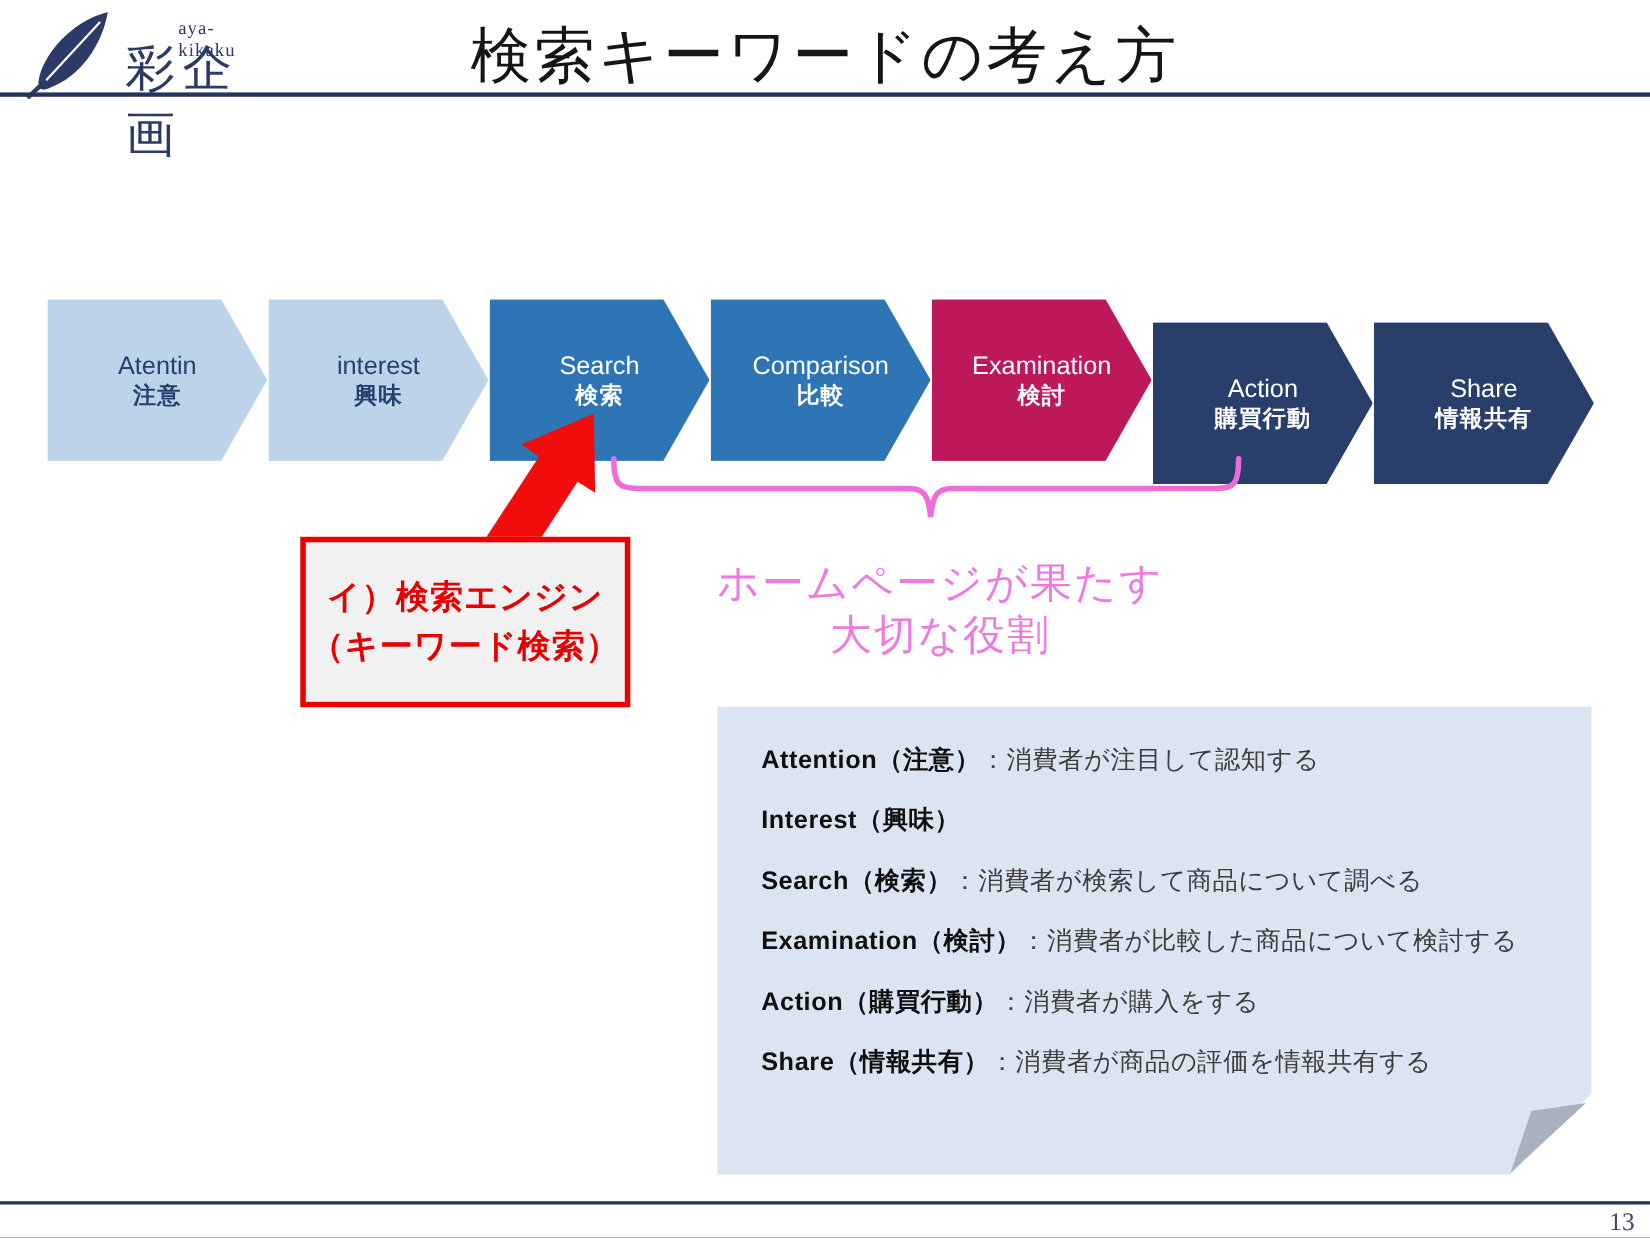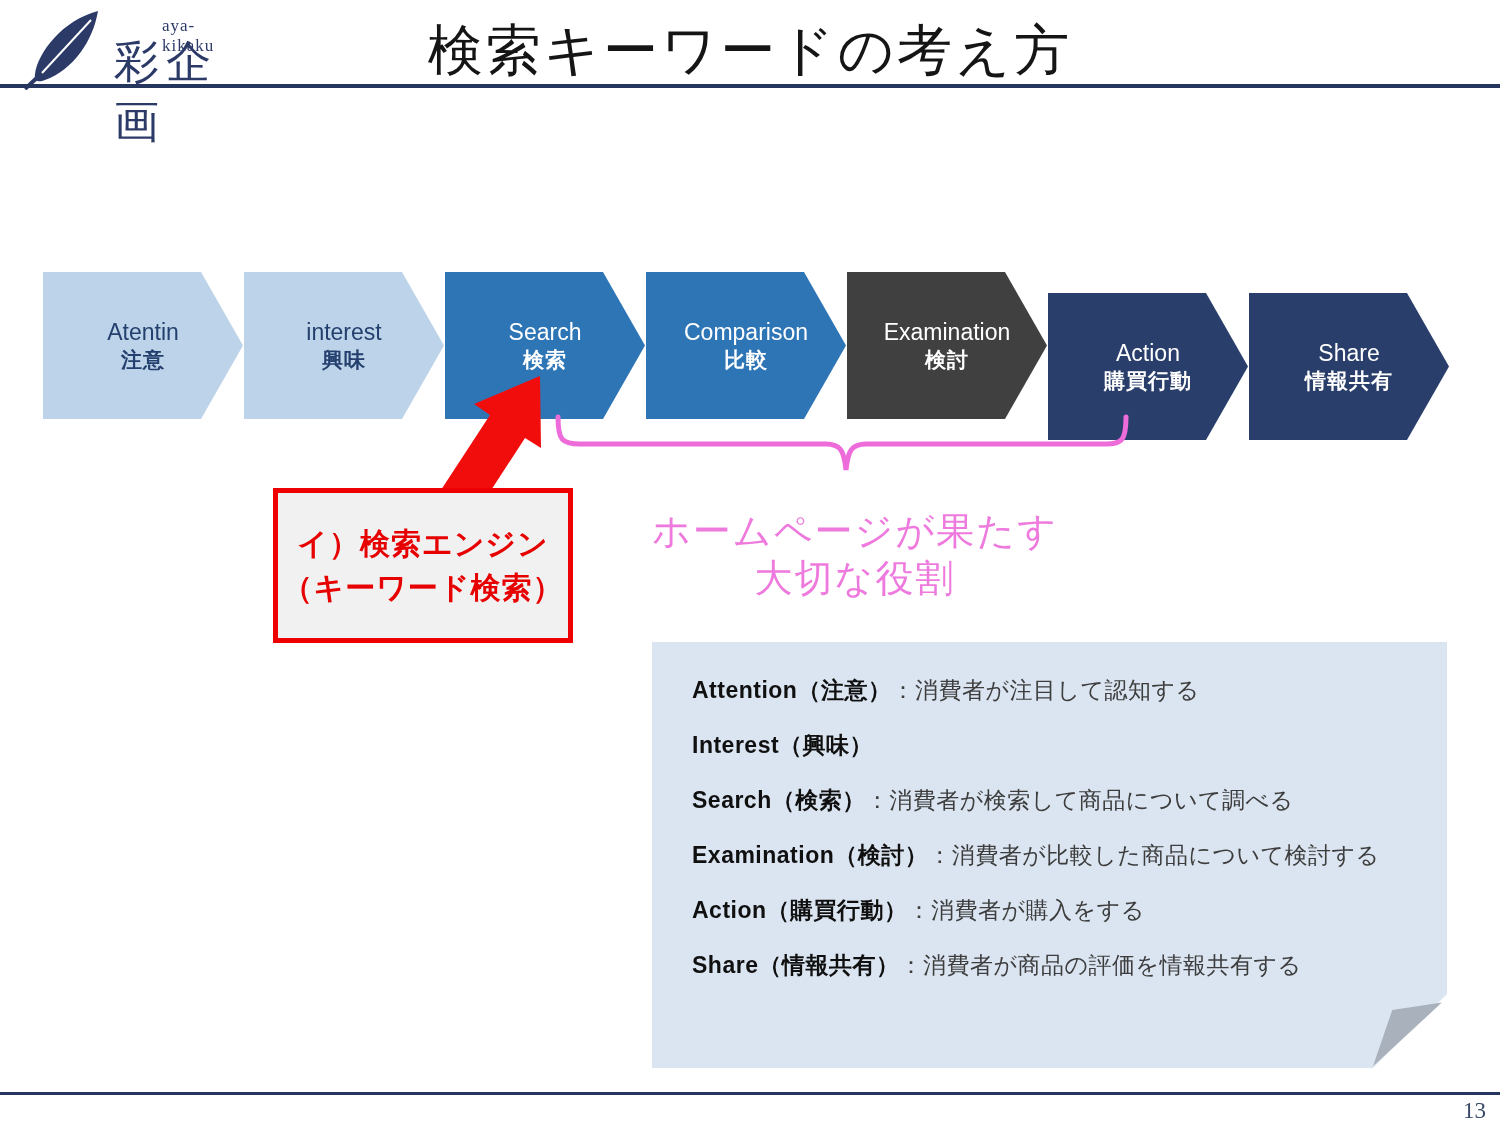--- a/index.html
+++ b/index.html
@@ -22,21 +22,21 @@
   .intro{position:absolute;left:50px;top:143px;font-size:38px;line-height:48px;
     color:#1f1f1f;letter-spacing:1px;white-space:nowrap;}
   
   .chev{position:absolute;top:272px;width:200px;height:147px;display:flex;flex-direction:column;
     align-items:center;justify-content:center;
     clip-path:polygon(0 0,158px 0,100% 50%,158px 100%,0 100%);}
   .chev .en{font-size:23px;line-height:24px;}
   .chev .ja{font-size:21px;line-height:24px;font-weight:bold;margin-top:4px;letter-spacing:1px;}
   .chev.light{background:#bdd3e9;color:#24406e;}
   .chev.mid{background:#2e75b6;color:#ffffff;}
-  .chev.mid2{background:#404040;color:#ffffff;}
+  .chev.mid2{background:#be185d;color:#ffffff;}
   .chev.dark{background:#293e6b;color:#ffffff;margin-top:21px;}
   
   .overlay{position:absolute;left:0;top:0;width:1500px;height:1125px;pointer-events:none;z-index:1;}
   
   .callout{position:absolute;left:273px;top:488px;width:300px;height:155px;box-sizing:border-box;
     background:#f2f1f1;border:5px solid #ee0000;z-index:2;
     display:flex;flex-direction:column;align-items:center;justify-content:center;}
   .callout div{font-size:30px;line-height:44px;font-weight:bold;color:#e60000;letter-spacing:1px;white-space:nowrap;}
   
   .brace-label{position:absolute;left:620px;top:508px;width:470px;text-align:center;z-index:1;

